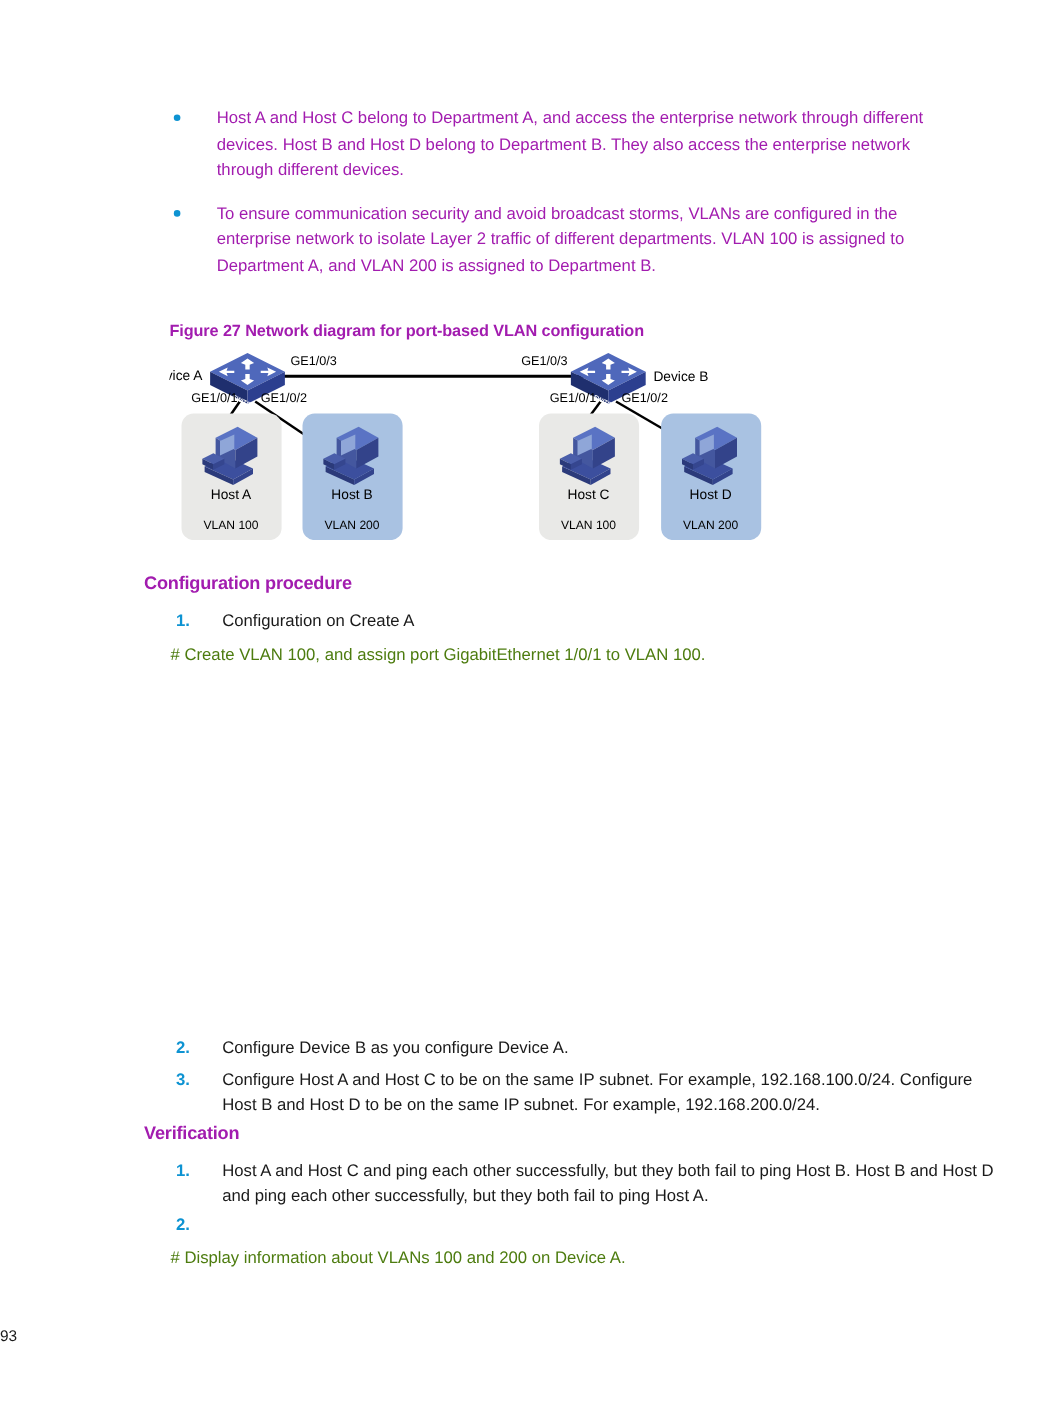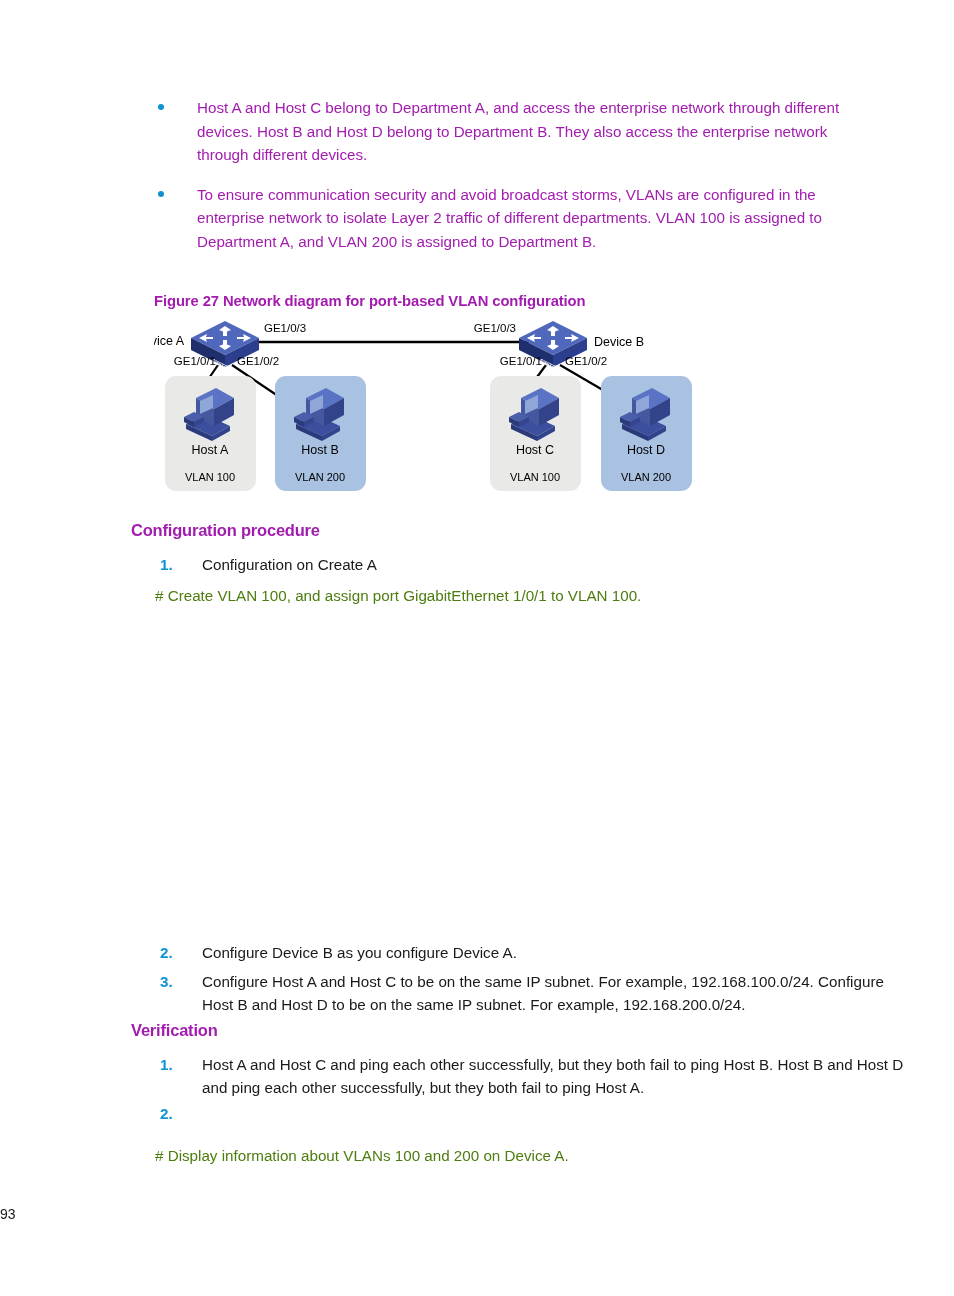--- a/index.html
+++ b/index.html
@@ -270,17 +270,17 @@
 
   <div class="num-item" style="top:1053px;">
     <span class="num-marker">1.</span>
     <span>Host A and Host C and ping each other successfully, but they both fail to ping Host B. Host B and Host D and ping each other successfully, but they both fail to ping Host A.</span>
   </div>
 
   <div class="num-item" style="top:1102px;">
     <span class="num-marker">2.</span>
   </div>
 
-  <div class="hash-para" style="top:1132px;margin-top:12px;"># Display information about VLANs 100 and 200 on Device A.</div>
+  <div class="hash-para" style="top:1132px;"># Display information about VLANs 100 and 200 on Device A.</div>
 
   <div class="page-number">93</div>
 
 </div>
 
 </body></html>

